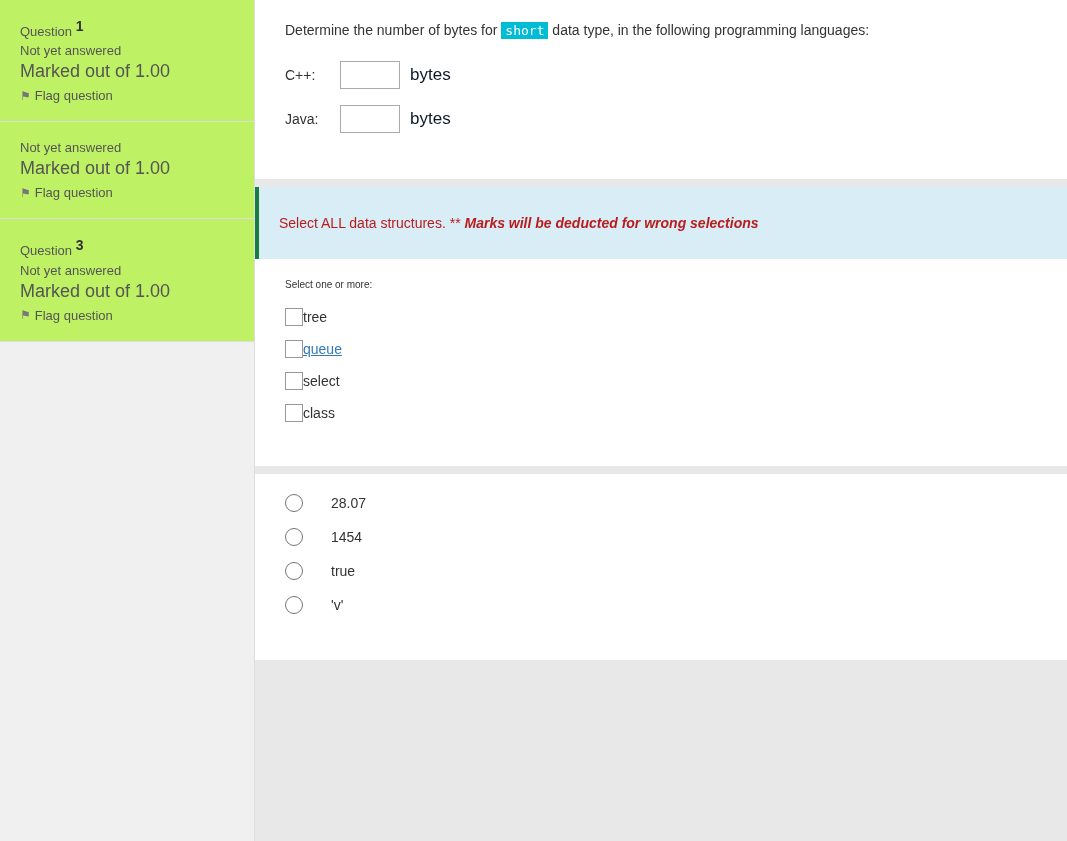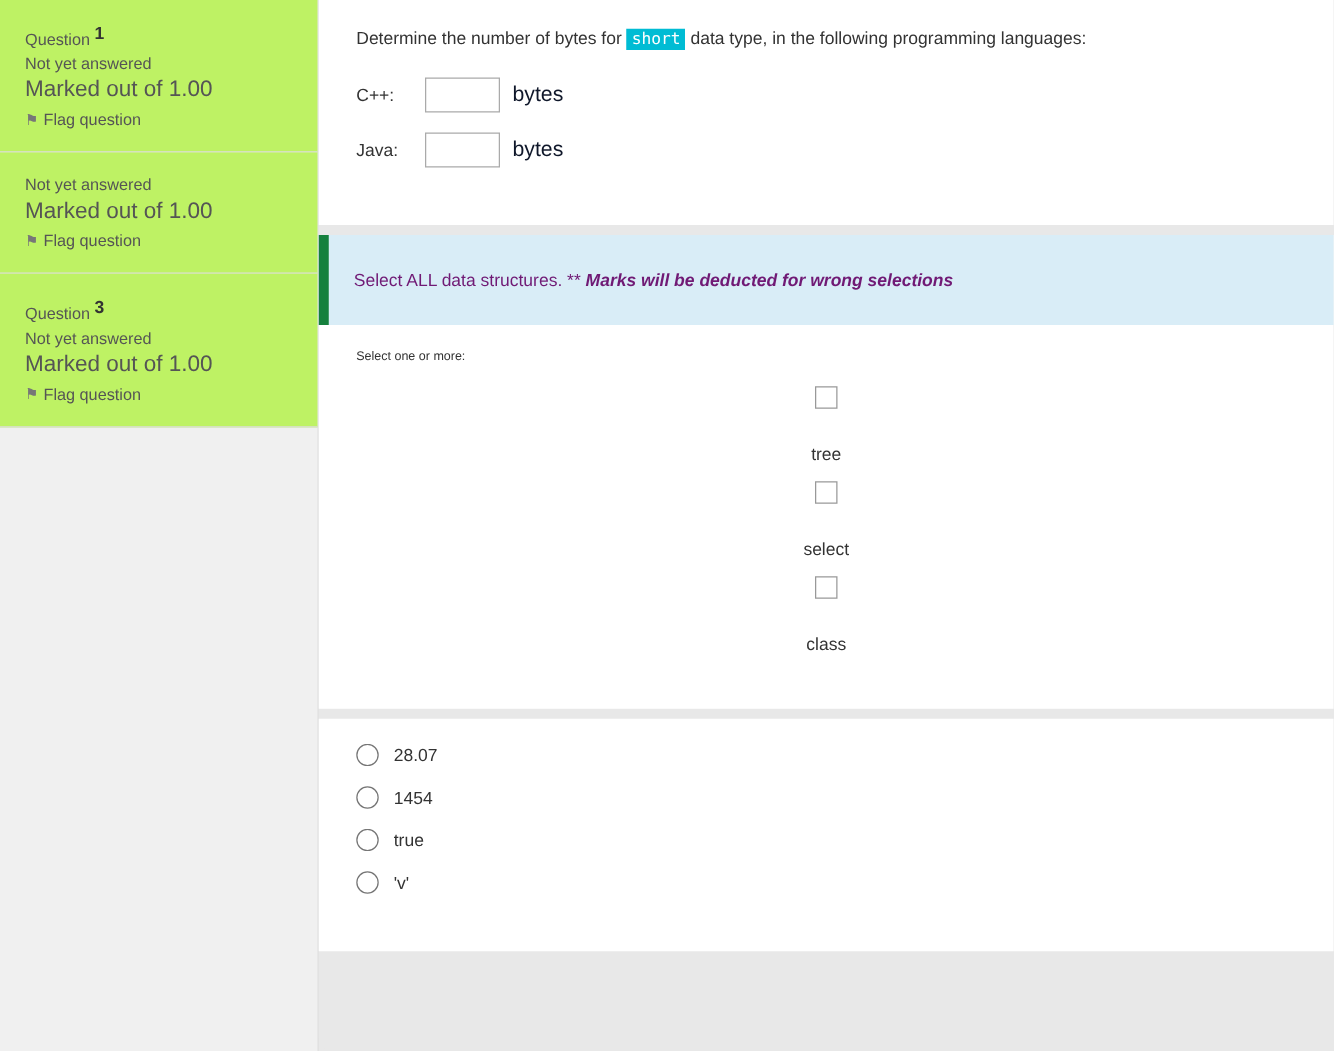--- a/index.html
+++ b/index.html
@@ -72,24 +72,24 @@
       border-radius: 12px;
     }
 
     .question-block {
       background: #fff;
       margin-bottom: 8px;
     }
 
     .question-header {
       background: #d9edf7;
-      border-left: 8px solid #15803d;
+      border-left: 4px solid #15803d;
       padding: 28px 20px;
       font-size: 14px;
-      color: #701a75;
+      color: #b91c1c;
     }
 
     .question-body {
       padding: 20px 30px 30px 30px;
     }
 
     
     .q1-text {
       font-size: 14px;
       color: #333;
@@ -134,23 +134,22 @@
     
     .select-info {
       font-size: 10px;
       color: #333;
       margin-bottom: 18px;
     }
 
     .checkbox-row {
       display: flex;
       align-items: center;
-      gap: 28px;
+      gap: 0;
       margin-bottom: 14px;
-      flex-direction: column;
     }
 
     .checkbox-row input[type="checkbox"] {
       width: 18px;
       height: 18px;
       border: 1px solid #999;
       appearance: none;
       -webkit-appearance: none;
       background: #fff;
       cursor: pointer;
@@ -165,21 +164,21 @@
     .checkbox-label.link {
       color: #337ab7;
       text-decoration: underline;
       cursor: pointer;
     }
 
     
     .radio-row {
       display: flex;
       align-items: center;
-      gap: 12px;
+      gap: 28px;
       margin-bottom: 16px;
     }
 
     .radio-row input[type="radio"] {
       width: 18px;
       height: 18px;
       cursor: pointer;
       flex-shrink: 0;
     }
 
@@ -260,20 +259,24 @@
       <span>Select ALL data structures. ** <span class="italic-bold">Marks will be deducted for wrong selections</span></span>
     </div>
     <div class="question-body">
       <p class="select-info">Select one or more:</p>
 
       <div class="checkbox-row">
         <input type="checkbox" id="opt-tree" style="">
         <label class="checkbox-label" for="opt-tree">tree</label>
       </div>
 
+      <div class="checkbox-row">
+        <input type="checkbox" id="opt-queue" style="">
+        <label class="checkbox-label link" for="opt-queue">queue</label>
+      </div>
 
       <div class="checkbox-row">
         <input type="checkbox" id="opt-boolean" style="">
         <label class="checkbox-label" for="opt-boolean">select</label>
       </div>
 
       <div class="checkbox-row">
         <input type="checkbox" id="opt-class" style="">
         <label class="checkbox-label" for="opt-class">class</label>
       </div>

